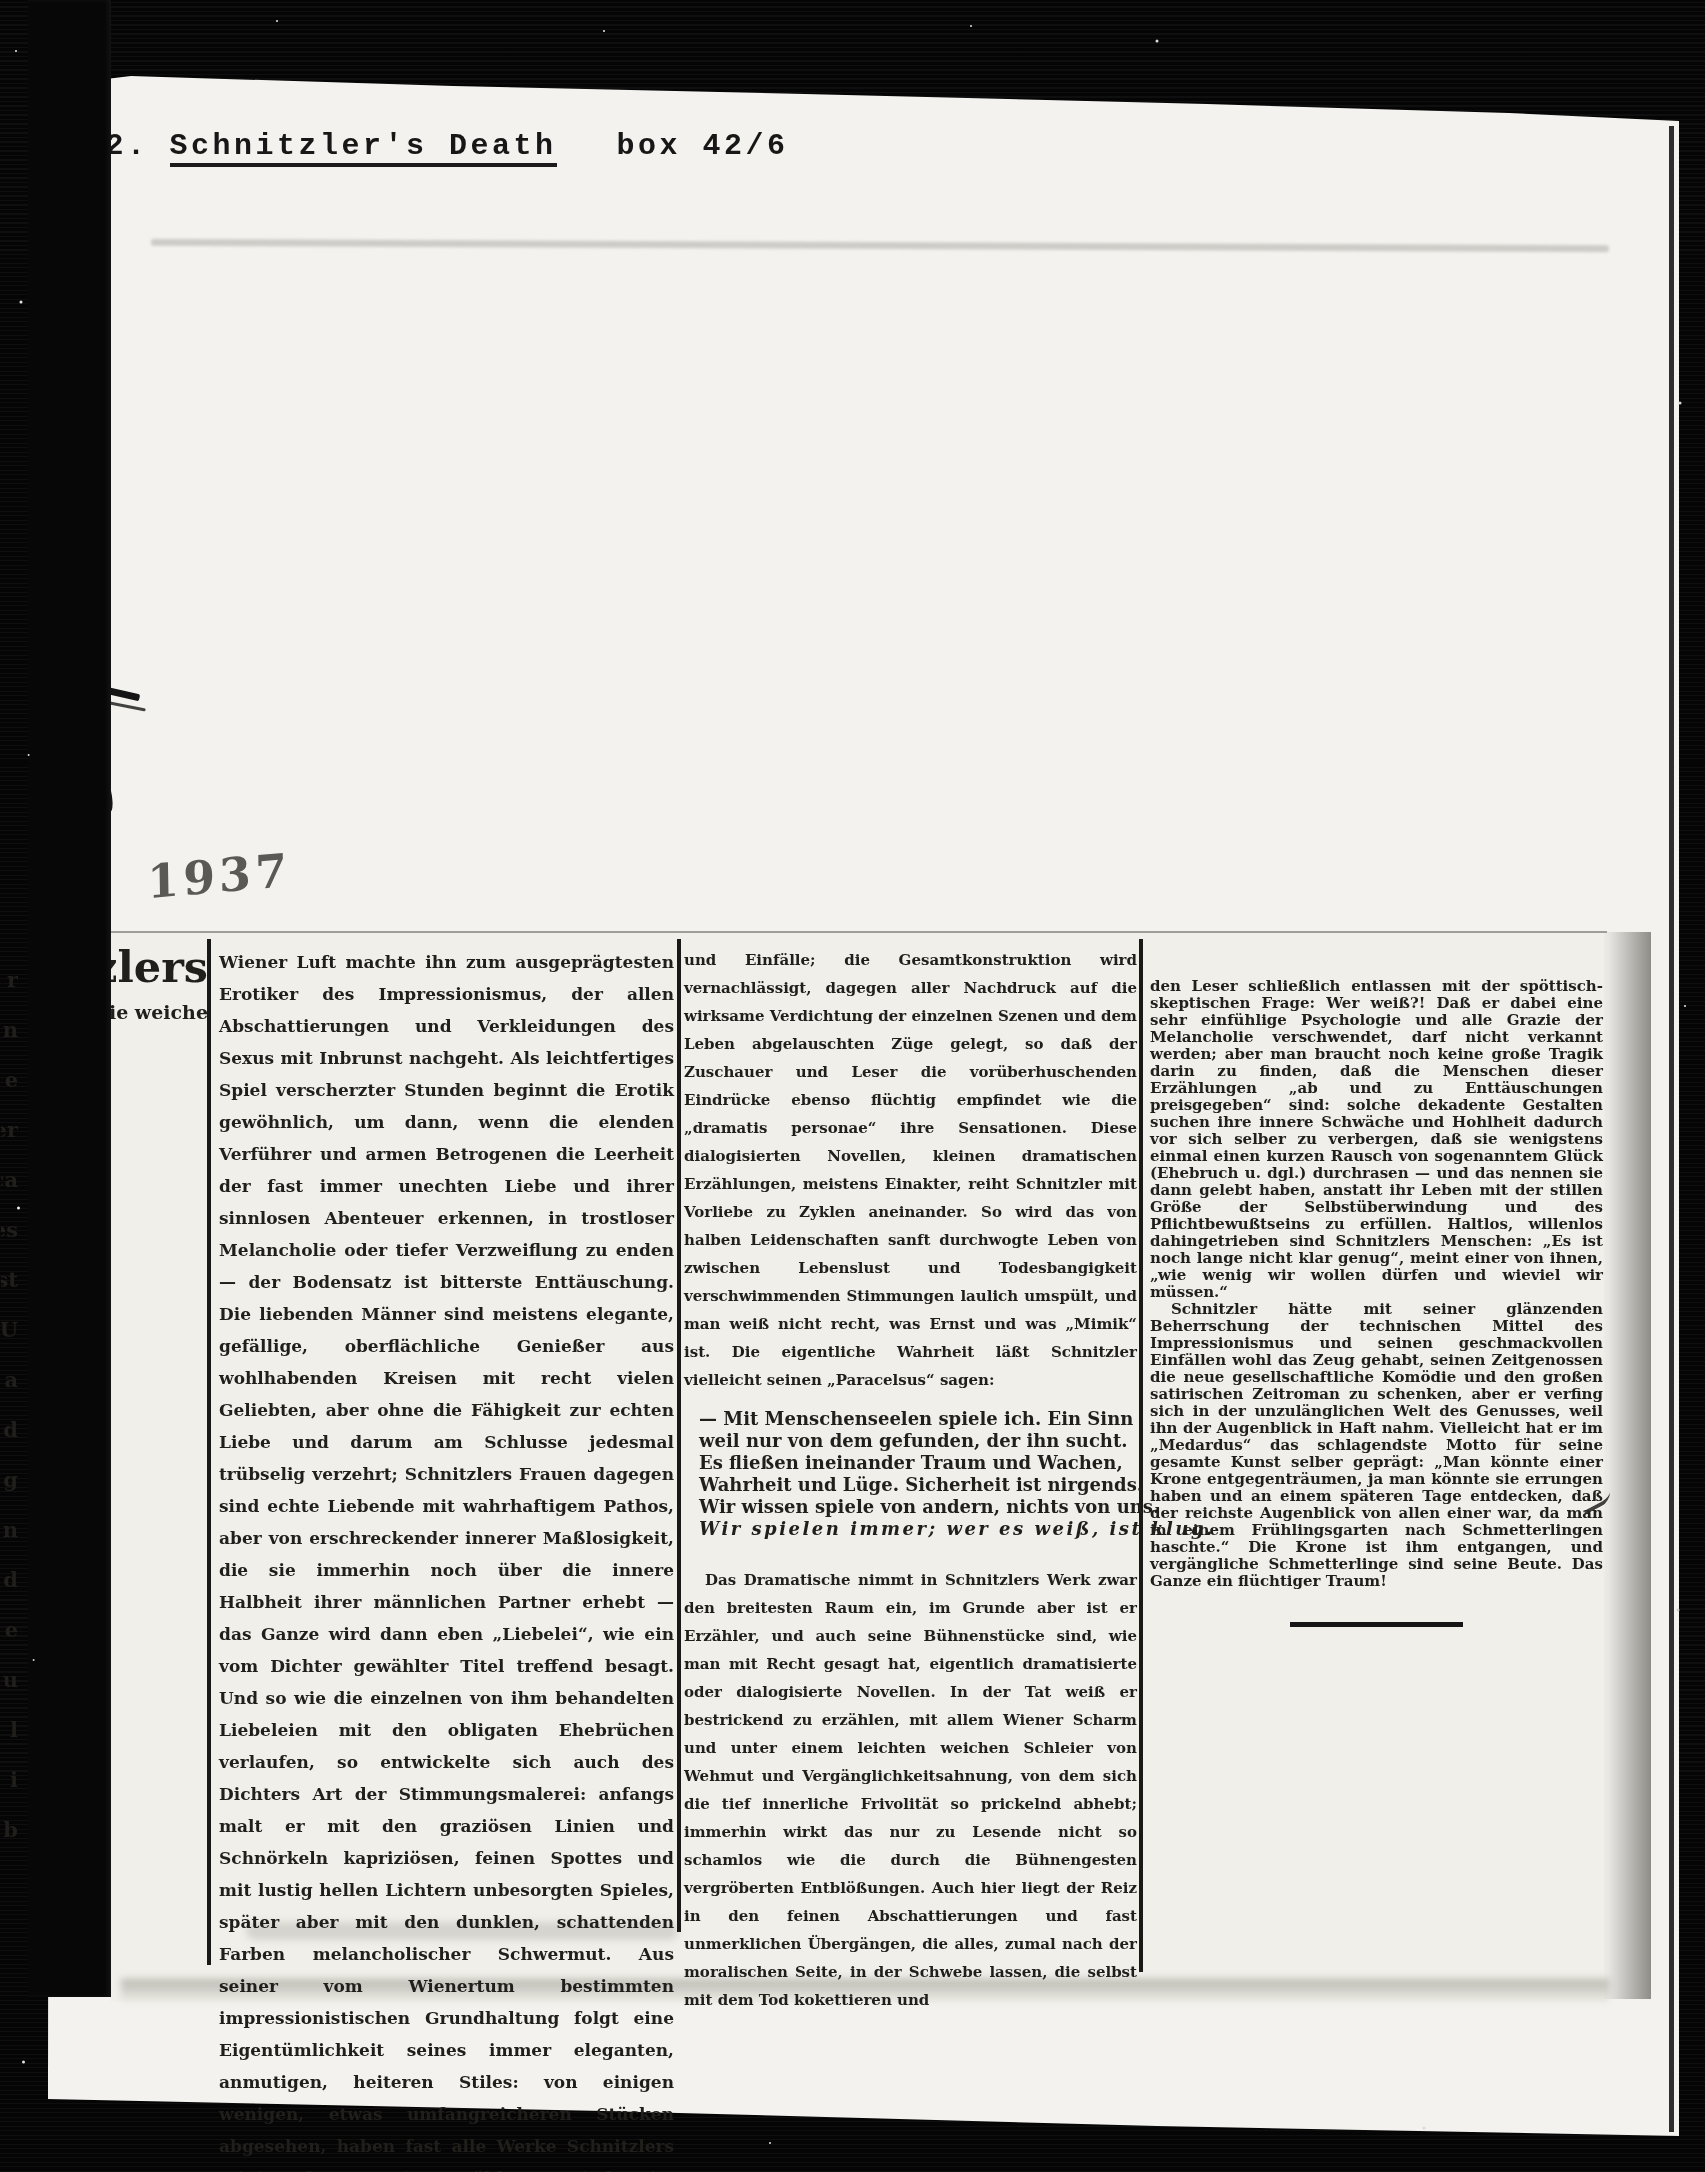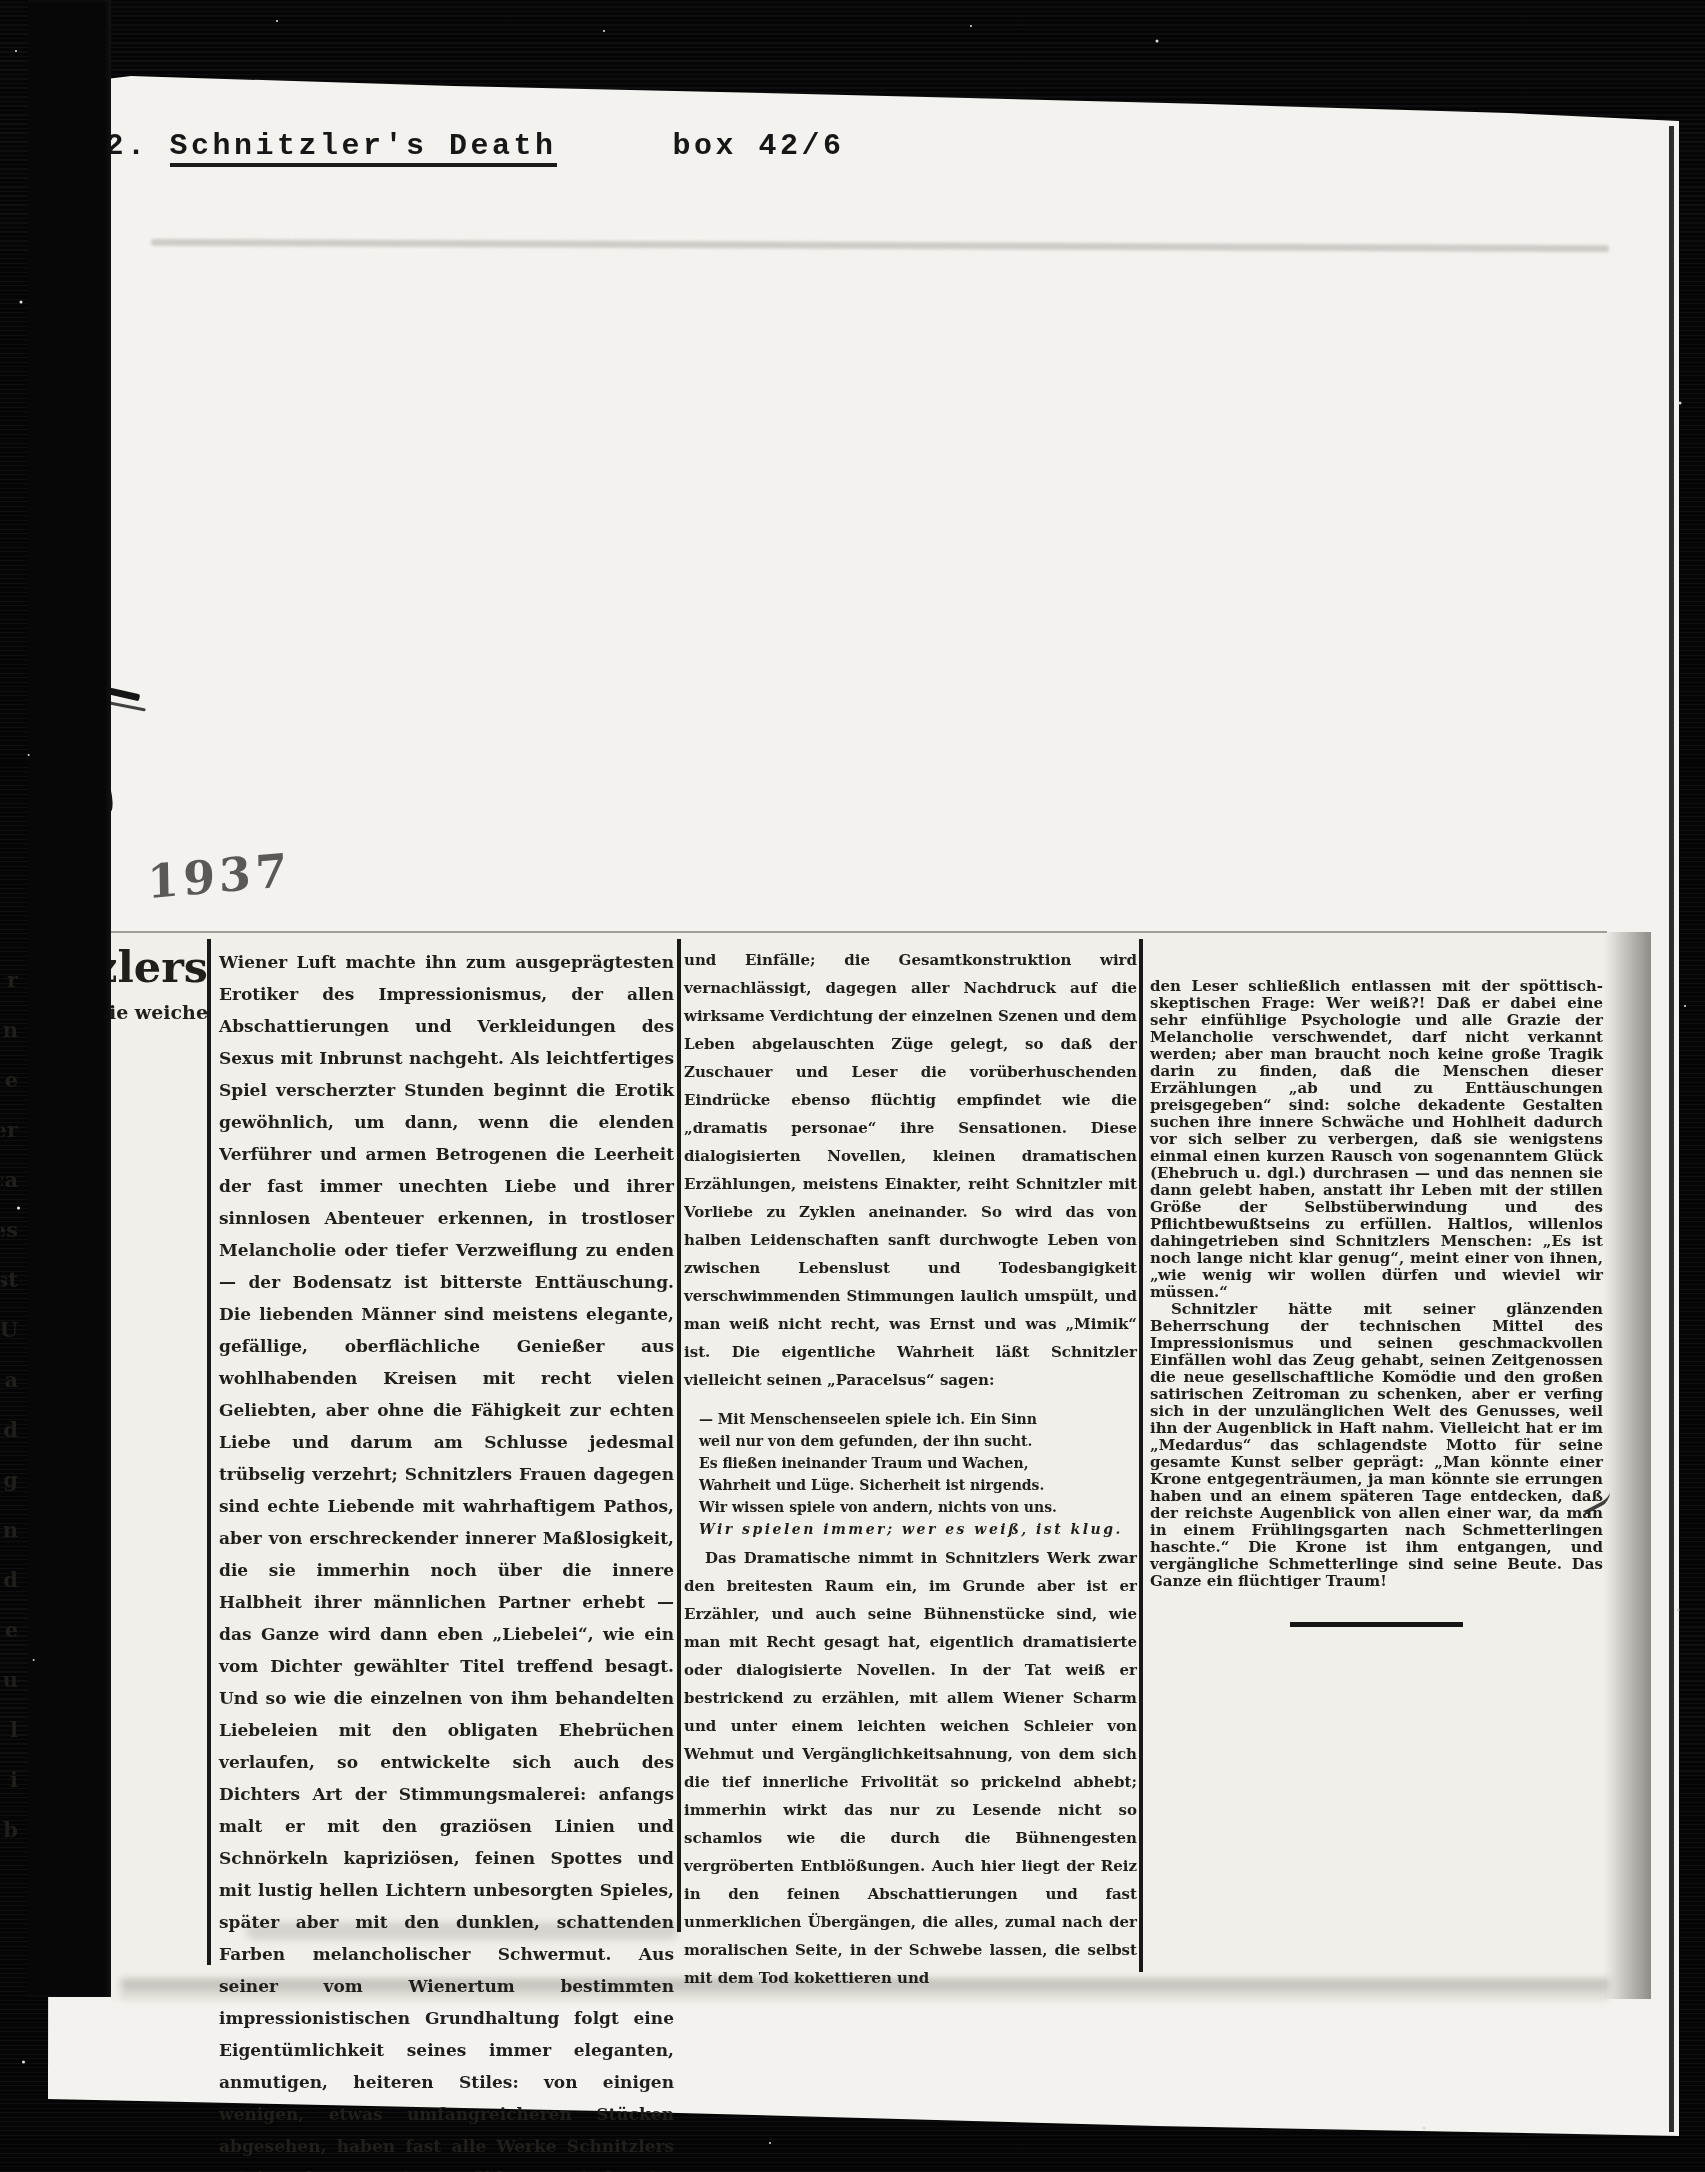--- a/index.html
+++ b/index.html
@@ -28,21 +28,21 @@
   #ink-blob{position:absolute;left:103px;top:782px;width:8.5px;height:30px;background:#141414;
     border-radius:45%;transform:rotate(-8deg);}
   #stamp{position:absolute;left:147px;top:849px;font-family:"DejaVu Serif",serif;font-weight:bold;
     font-size:46px;color:#454442;transform:rotate(-5deg) skewX(-4deg);letter-spacing:4px;opacity:.88;}
   
   #header{position:absolute;left:84px;top:129px;white-space:nowrap;
     font-family:"Liberation Mono","DejaVu Sans Mono",monospace;font-weight:bold;
     font-size:30px;letter-spacing:3.5px;color:#171717;}
   #header .num{margin-right:21px;}
   #header .title{border-bottom:4.5px solid #1b1b1b;}
-  #header .box{margin-left:116px;}
+  #header .box{margin-left:60px;}
   
   #clipping-bg{position:absolute;left:110px;top:931px;width:1497px;height:1069px;background:#f0efe9;
     border-top:2px solid rgba(62,60,55,.45);}
   #clip-right-shadow{position:absolute;left:1603px;top:932px;width:48px;height:1067px;
     background:linear-gradient(to right, rgba(125,122,116,0), rgba(115,112,106,.78));}
   #clip-bottom-shadow{position:absolute;left:121px;top:1979px;width:1488px;height:24px;
     background:linear-gradient(to bottom, rgba(140,137,130,.55), rgba(140,137,130,0));filter:blur(3.5px);}
   #ghost-smudge{position:absolute;left:246px;top:1922px;width:432px;height:18px;background:#b5b3ac;
     opacity:.45;filter:blur(3.5px);border-radius:9px;}
   .vrule{position:absolute;width:3.5px;background:#191917;}
@@ -55,21 +55,21 @@
   #edge-sliver div{display:flex;justify-content:flex-end;white-space:nowrap;}
   #partial-col{left:110px;top:941px;width:98px;height:1026px;overflow:hidden;font-size:19px;line-height:25px;}
   #partial-col .headline{font-size:43px;line-height:52px;display:flex;justify-content:flex-end;
     white-space:nowrap;margin-bottom:7px;}
   #partial-col div{display:flex;justify-content:flex-end;white-space:nowrap;min-height:25px;}
   #col-1{left:219px;top:946px;width:455px;font-size:17px;line-height:32px;}
   #col-2{left:684px;top:946px;width:453px;font-size:15px;line-height:28px;}
   #col-3{left:1150px;top:978px;width:453px;font-size:15px;line-height:17px;}
   .para{margin:0;}
   .para.indent{text-indent:21px;}
-  #quote{margin:14px 0 4px 15px;font-size:14px;line-height:22px;text-align:left;}
+  #quote{margin:14px 0 26px 15px;font-size:18px;line-height:22px;text-align:left;}
   #quote div{white-space:nowrap;}
   #quote div:last-child{letter-spacing:2.5px;font-style:italic;}
   #end-rule{width:173px;height:4.5px;background:#161616;margin:32px auto 0 auto;}
   #margin-mark{position:absolute;left:1583px;top:1486px;width:29px;height:17px;
     border-bottom:4.5px solid #232323;transform:rotate(-28deg) skewX(-30deg);border-radius:0 0 9px 2px;opacity:.85;}
 </style>
 </head>
 <body>
 
 <div id="canvas">

